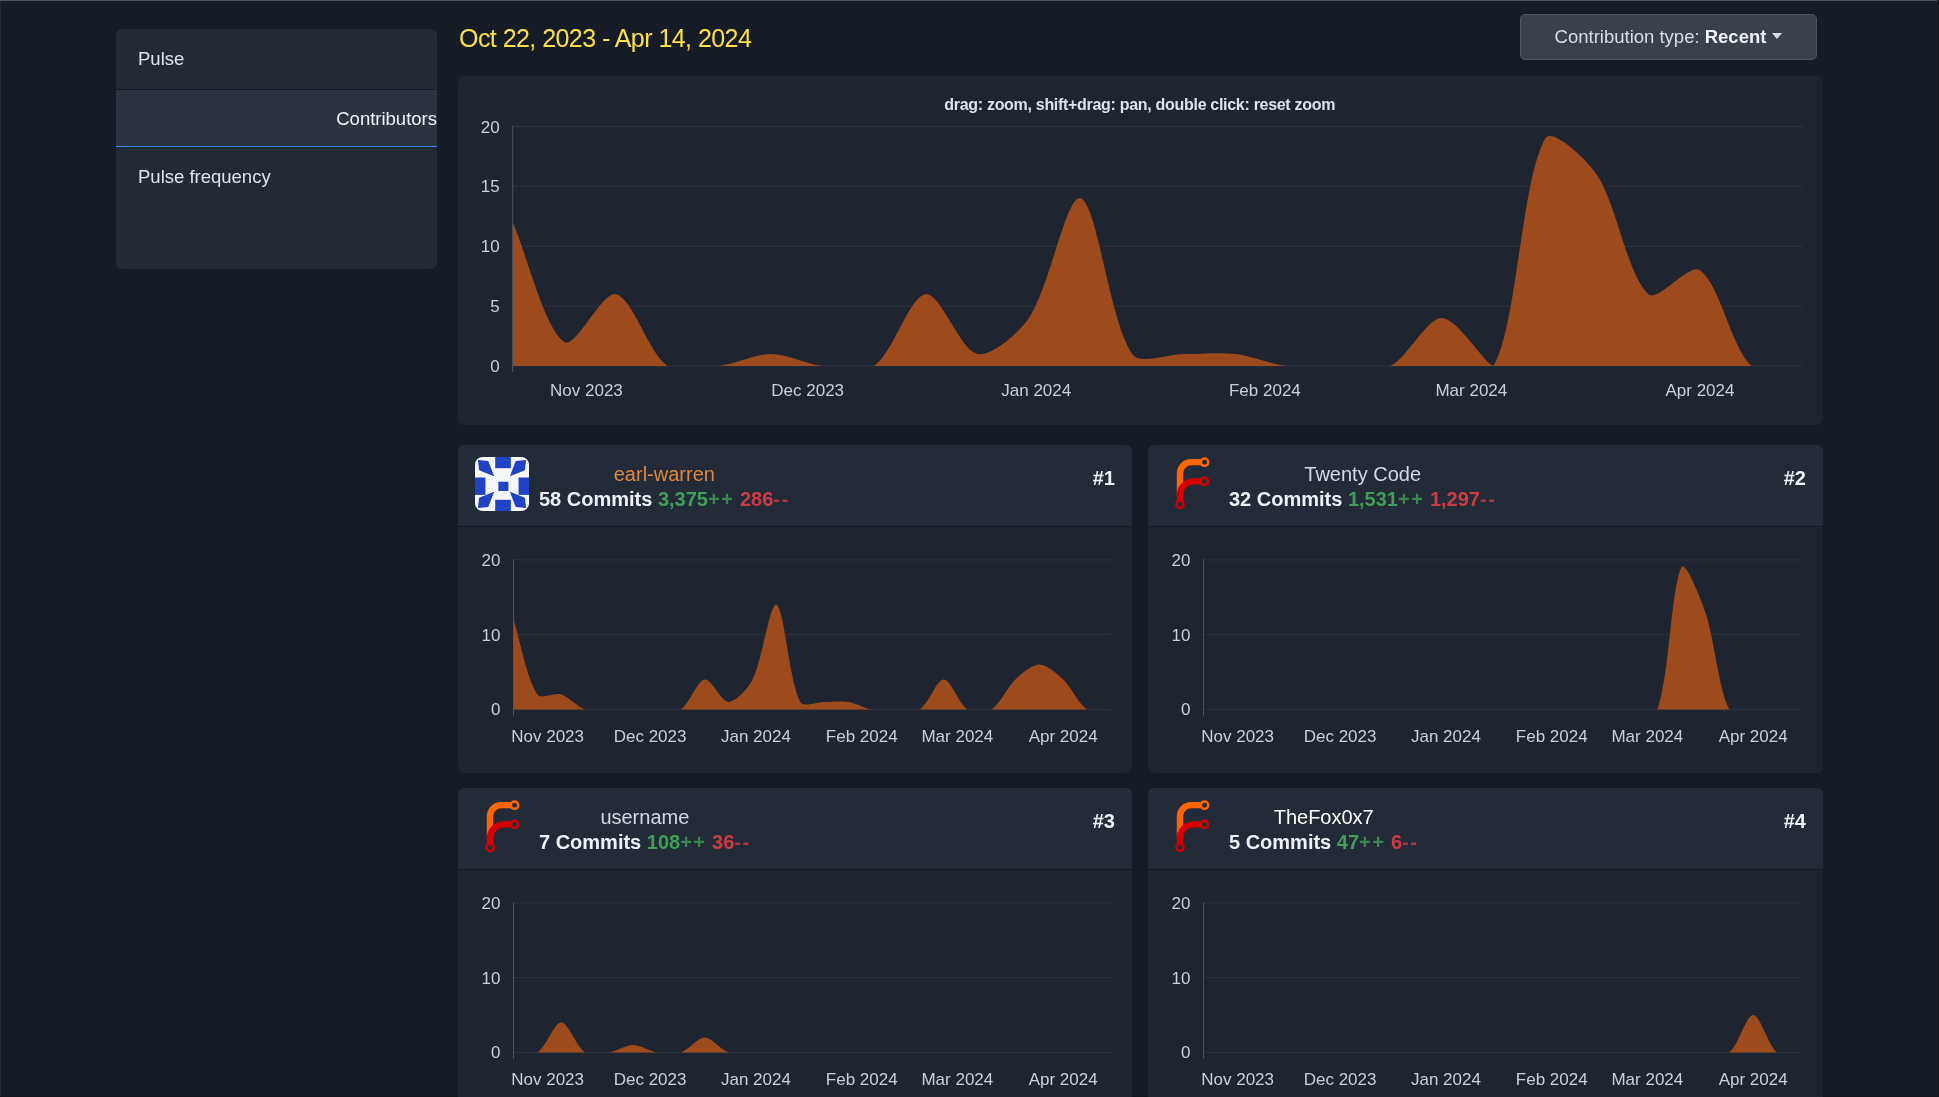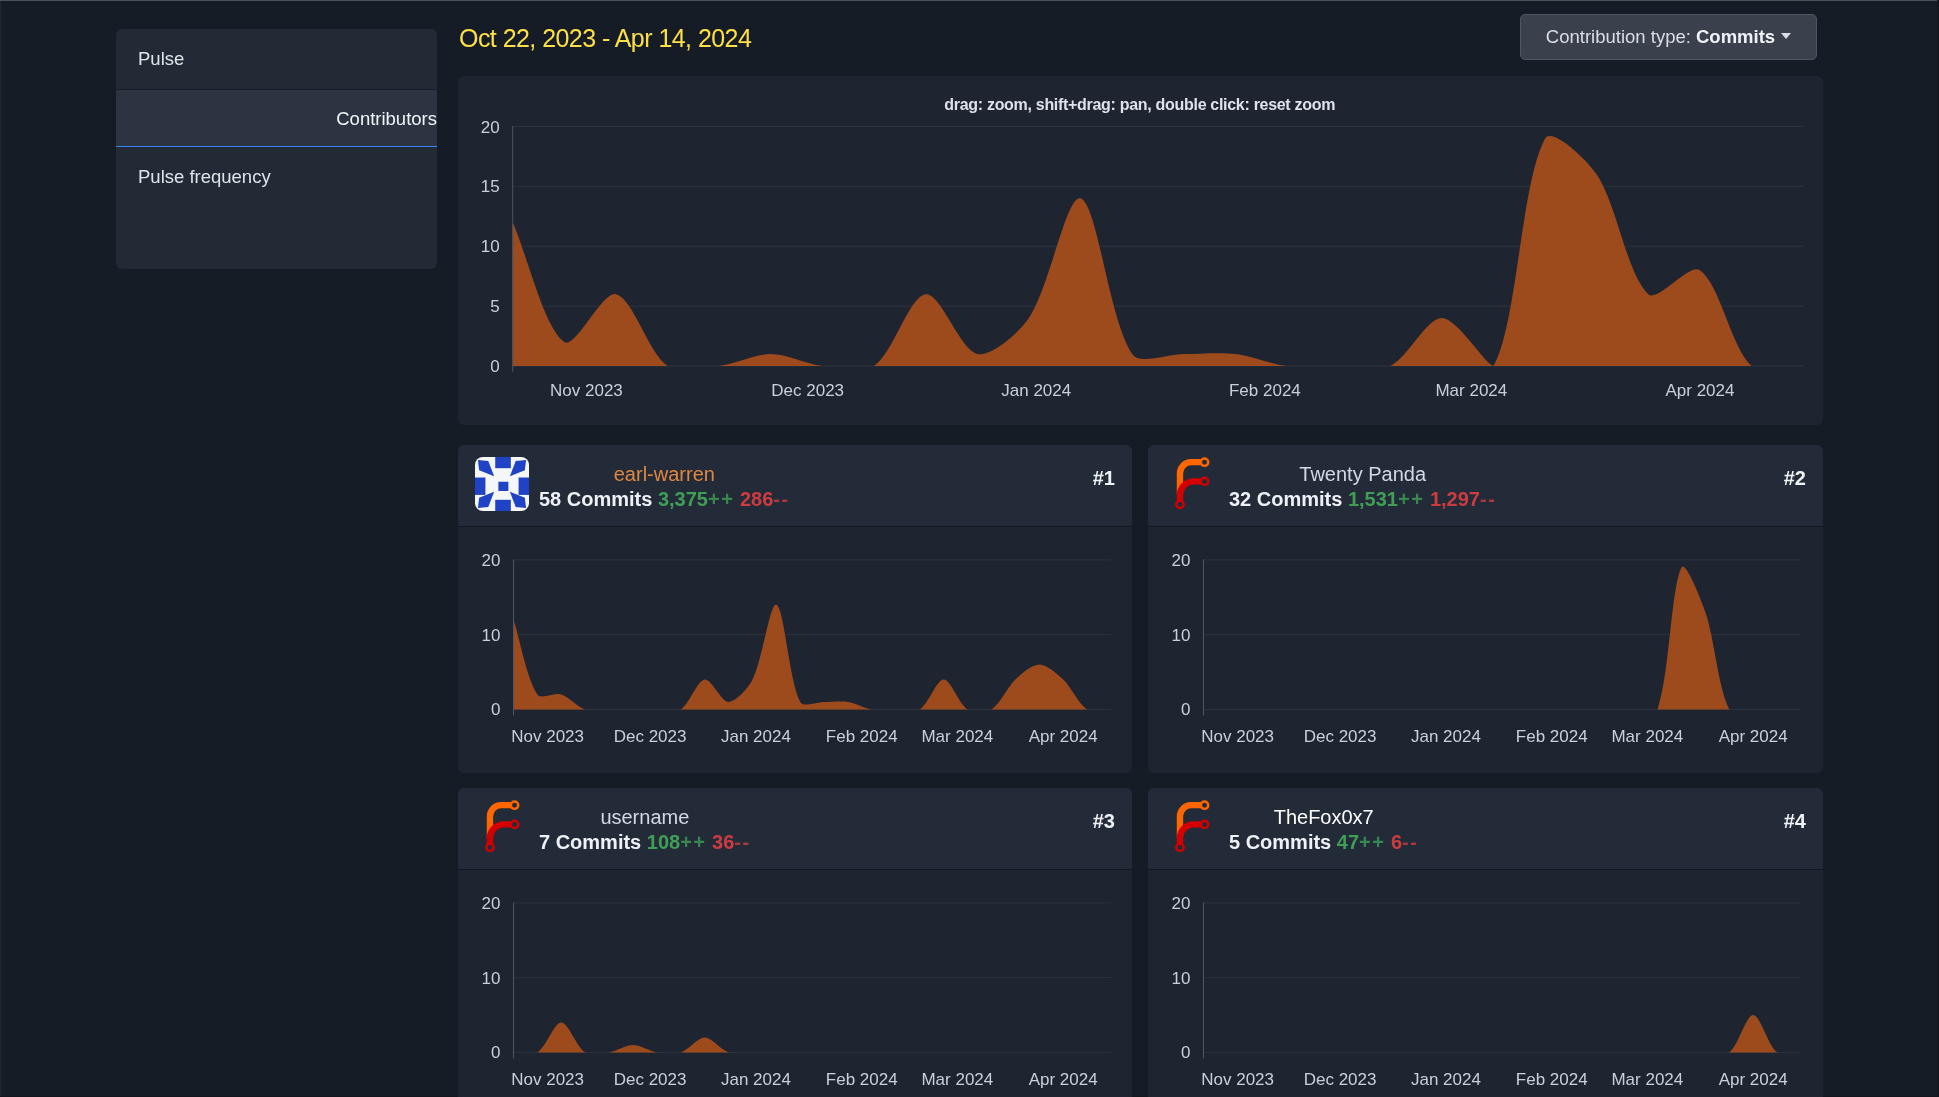--- a/index.html
+++ b/index.html
@@ -39,21 +39,21 @@
 <div style="position:absolute;left:0;top:0;width:1939px;height:1px;background:#4a515b"></div>
 <div style="position:absolute;right:0;top:0;width:2px;height:1097px;background:#12171e"></div>
 <div style="position:absolute;left:0;top:1px;width:1px;height:1096px;background:#232933"></div>
 <div style="position:absolute;left:0;bottom:0;width:1939px;height:1px;background:#12171e"></div>
 <div class="menu">
 <div class="mi">Pulse</div>
 <div class="mi sel">Contributors</div>
 <div class="mi">Pulse frequency</div>
 </div>
 <div class="heading">Oct 22, 2023 - Apr 14, 2024</div>
-<div class="btn">Contribution type: <b>Commits</b><span class="caret"></span></div>
+<div class="btn">Contribution type: <b>Recent</b><span class="caret"></span></div>
 <div class="panel"><svg width="1365" height="349" viewBox="0 0 1365 349" font-family="Liberation Sans, sans-serif">
       <line x1="54.70" y1="290.00" x2="1345.20" y2="290.00" stroke="rgba(255,255,255,0.07)" stroke-width="1"></line>
       <line x1="54.70" y1="230.12" x2="1345.20" y2="230.12" stroke="rgba(255,255,255,0.07)" stroke-width="1"></line>
       <line x1="54.70" y1="170.25" x2="1345.20" y2="170.25" stroke="rgba(255,255,255,0.07)" stroke-width="1"></line>
       <line x1="54.70" y1="110.38" x2="1345.20" y2="110.38" stroke="rgba(255,255,255,0.07)" stroke-width="1"></line>
       <line x1="54.70" y1="50.50" x2="1345.20" y2="50.50" stroke="rgba(255,255,255,0.07)" stroke-width="1"></line>
       <path d="M54.70 146.30C70.19 182.23 86.21 252.05 106.32 266.05C117.18 273.61 144.21 214.97 157.94 218.15C175.19 222.15 190.00 276.39 209.56 290.00C220.97 290.00 245.90 290.00 261.18 290.00C276.87 288.18 297.31 278.02 312.80 278.02C328.29 278.02 348.73 288.18 364.42 290.00C379.70 290.00 404.63 290.00 416.04 290.00C435.60 276.39 451.30 220.05 467.66 218.15C482.28 216.45 502.03 274.02 519.28 278.02C533.00 281.21 560.82 257.30 570.90 242.10C591.79 210.59 608.80 117.58 622.52 122.35C639.77 128.35 650.58 242.50 674.14 278.02C681.55 289.21 710.27 278.02 725.76 278.02C741.25 278.02 762.10 276.25 777.38 278.02C793.07 279.84 813.31 288.18 829.00 290.00C844.28 290.00 865.13 290.00 880.62 290.00C896.11 290.00 919.14 290.00 932.24 290.00C950.11 281.71 968.37 242.10 983.86 242.10C999.35 242.10 1028.30 290.00 1035.48 290.00C1059.27 248.61 1062.70 107.75 1087.10 62.47C1093.68 50.50 1128.64 83.20 1138.72 98.40C1159.61 129.91 1168.78 198.14 1190.34 218.15C1199.75 226.88 1231.33 186.80 1241.96 194.20C1262.30 208.35 1272.57 270.51 1293.58 290.00C1303.54 290.00 1329.71 290.00 1345.20 290.00L1345.20 290.00L54.70 290.00Z" fill="#9d4a1d"></path>
       <line x1="54.70" y1="50.00" x2="54.70" y2="296.00" stroke="#4d5665" stroke-width="1"></line>
       <text x="41.70" y="296.00" font-size="17" fill="#cad0da" text-anchor="end">0</text>
       <text x="41.70" y="236.12" font-size="17" fill="#cad0da" text-anchor="end">5</text>
@@ -112,21 +112,21 @@
 <div class="avatar"><svg width="54" height="54" viewBox="0 0 212 212">
 <g fill="none">
 <path d="M58.7 146 V64.3 a44 44 0 0 1 44-44 H142" stroke="#ff6600" stroke-width="25"></path>
 <path d="M58.7 174 V149.8 a54 54 0 0 1 54-54 H142" stroke="#d40000" stroke-width="25"></path>
 <circle cx="155.2" cy="20.3" r="14.5" stroke="#ff6600" stroke-width="9.5"></circle>
 <circle cx="155.2" cy="95.8" r="14.5" stroke="#d40000" stroke-width="9.5"></circle>
 <circle cx="58.7" cy="186" r="14.5" stroke="#d40000" stroke-width="9.5"></circle>
 </g>
         </svg></div>
 <div class="cinfo">
-<div class="cname" style="color:#d2d9e4">Twenty Panda</div>
+<div class="cname" style="color:#d2d9e4">Twenty Code</div>
 <div class="cstats"><span class="w">32 Commits</span> <span class="g">1,531<span class="dim">++</span></span> <span class="r">1,297<span class="dim">--</span></span></div>
 </div>
 <div class="rank">#2</div>
 </div>
 <div class="cbody"><svg width="675" height="246" viewBox="0 0 675 246" font-family="Liberation Sans, sans-serif">
         <line x1="55.50" y1="182.40" x2="653.00" y2="182.40" stroke="rgba(255,255,255,0.07)" stroke-width="1"></line>
         <line x1="55.50" y1="107.65" x2="653.00" y2="107.65" stroke="rgba(255,255,255,0.07)" stroke-width="1"></line>
         <line x1="55.50" y1="32.90" x2="653.00" y2="32.90" stroke="rgba(255,255,255,0.07)" stroke-width="1"></line>
         <path d="M55.50 182.40C62.67 182.40 72.23 182.40 79.40 182.40C86.57 182.40 96.13 182.40 103.30 182.40C110.47 182.40 120.03 182.40 127.20 182.40C134.37 182.40 143.93 182.40 151.10 182.40C158.27 182.40 167.83 182.40 175.00 182.40C182.17 182.40 191.73 182.40 198.90 182.40C206.07 182.40 215.63 182.40 222.80 182.40C229.97 182.40 239.53 182.40 246.70 182.40C253.87 182.40 263.43 182.40 270.60 182.40C277.77 182.40 287.33 182.40 294.50 182.40C301.67 182.40 311.23 182.40 318.40 182.40C325.57 182.40 335.13 182.40 342.30 182.40C349.47 182.40 359.03 182.40 366.20 182.40C373.37 182.40 382.93 182.40 390.10 182.40C397.27 182.40 406.83 182.40 414.00 182.40C421.17 182.40 430.73 182.40 437.90 182.40C445.07 182.40 454.63 182.40 461.80 182.40C468.97 182.40 478.53 182.40 485.70 182.40C492.87 182.40 507.56 182.40 509.60 182.40C521.90 145.86 522.90 61.92 533.50 40.37C537.24 32.90 552.57 70.87 557.40 85.22C566.91 113.48 569.72 158.87 581.30 182.40C584.06 182.40 598.03 182.40 605.20 182.40C612.37 182.40 621.93 182.40 629.10 182.40C636.27 182.40 645.83 182.40 653.00 182.40L653.00 182.40L55.50 182.40Z" fill="#9d4a1d"></path>
         <line x1="55.50" y1="32.40" x2="55.50" y2="188.40" stroke="#4d5665" stroke-width="1"></line>

